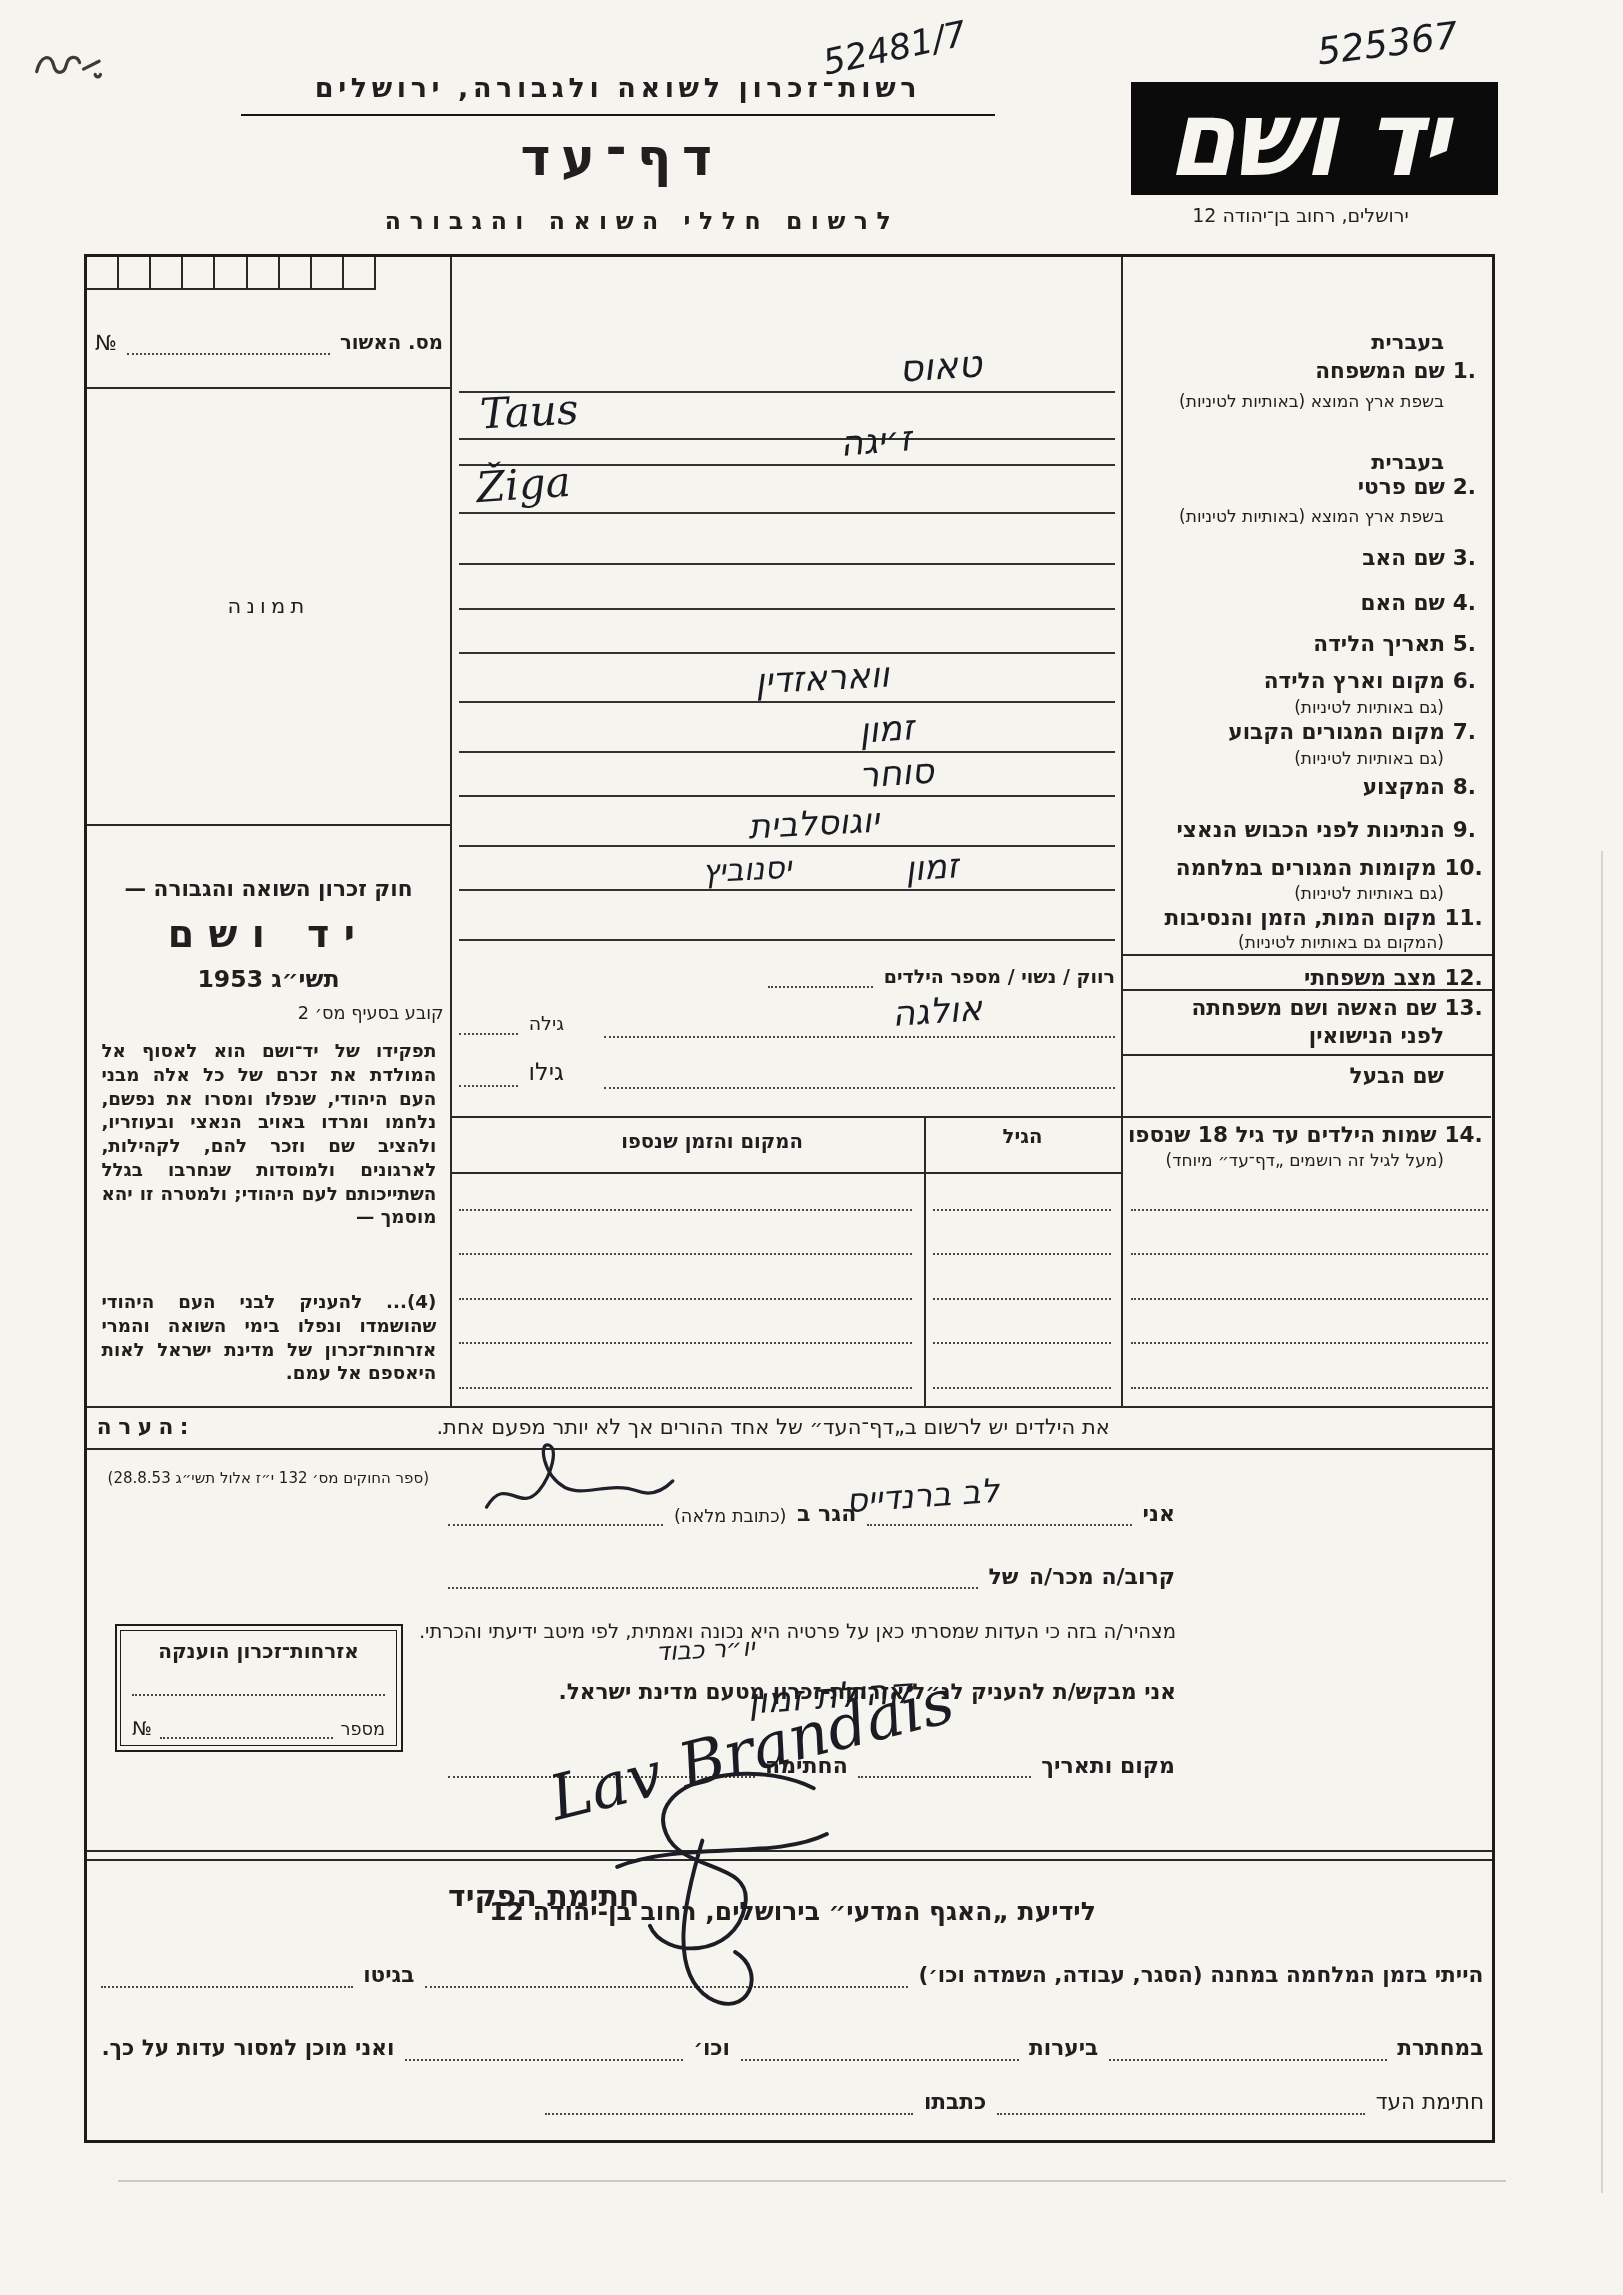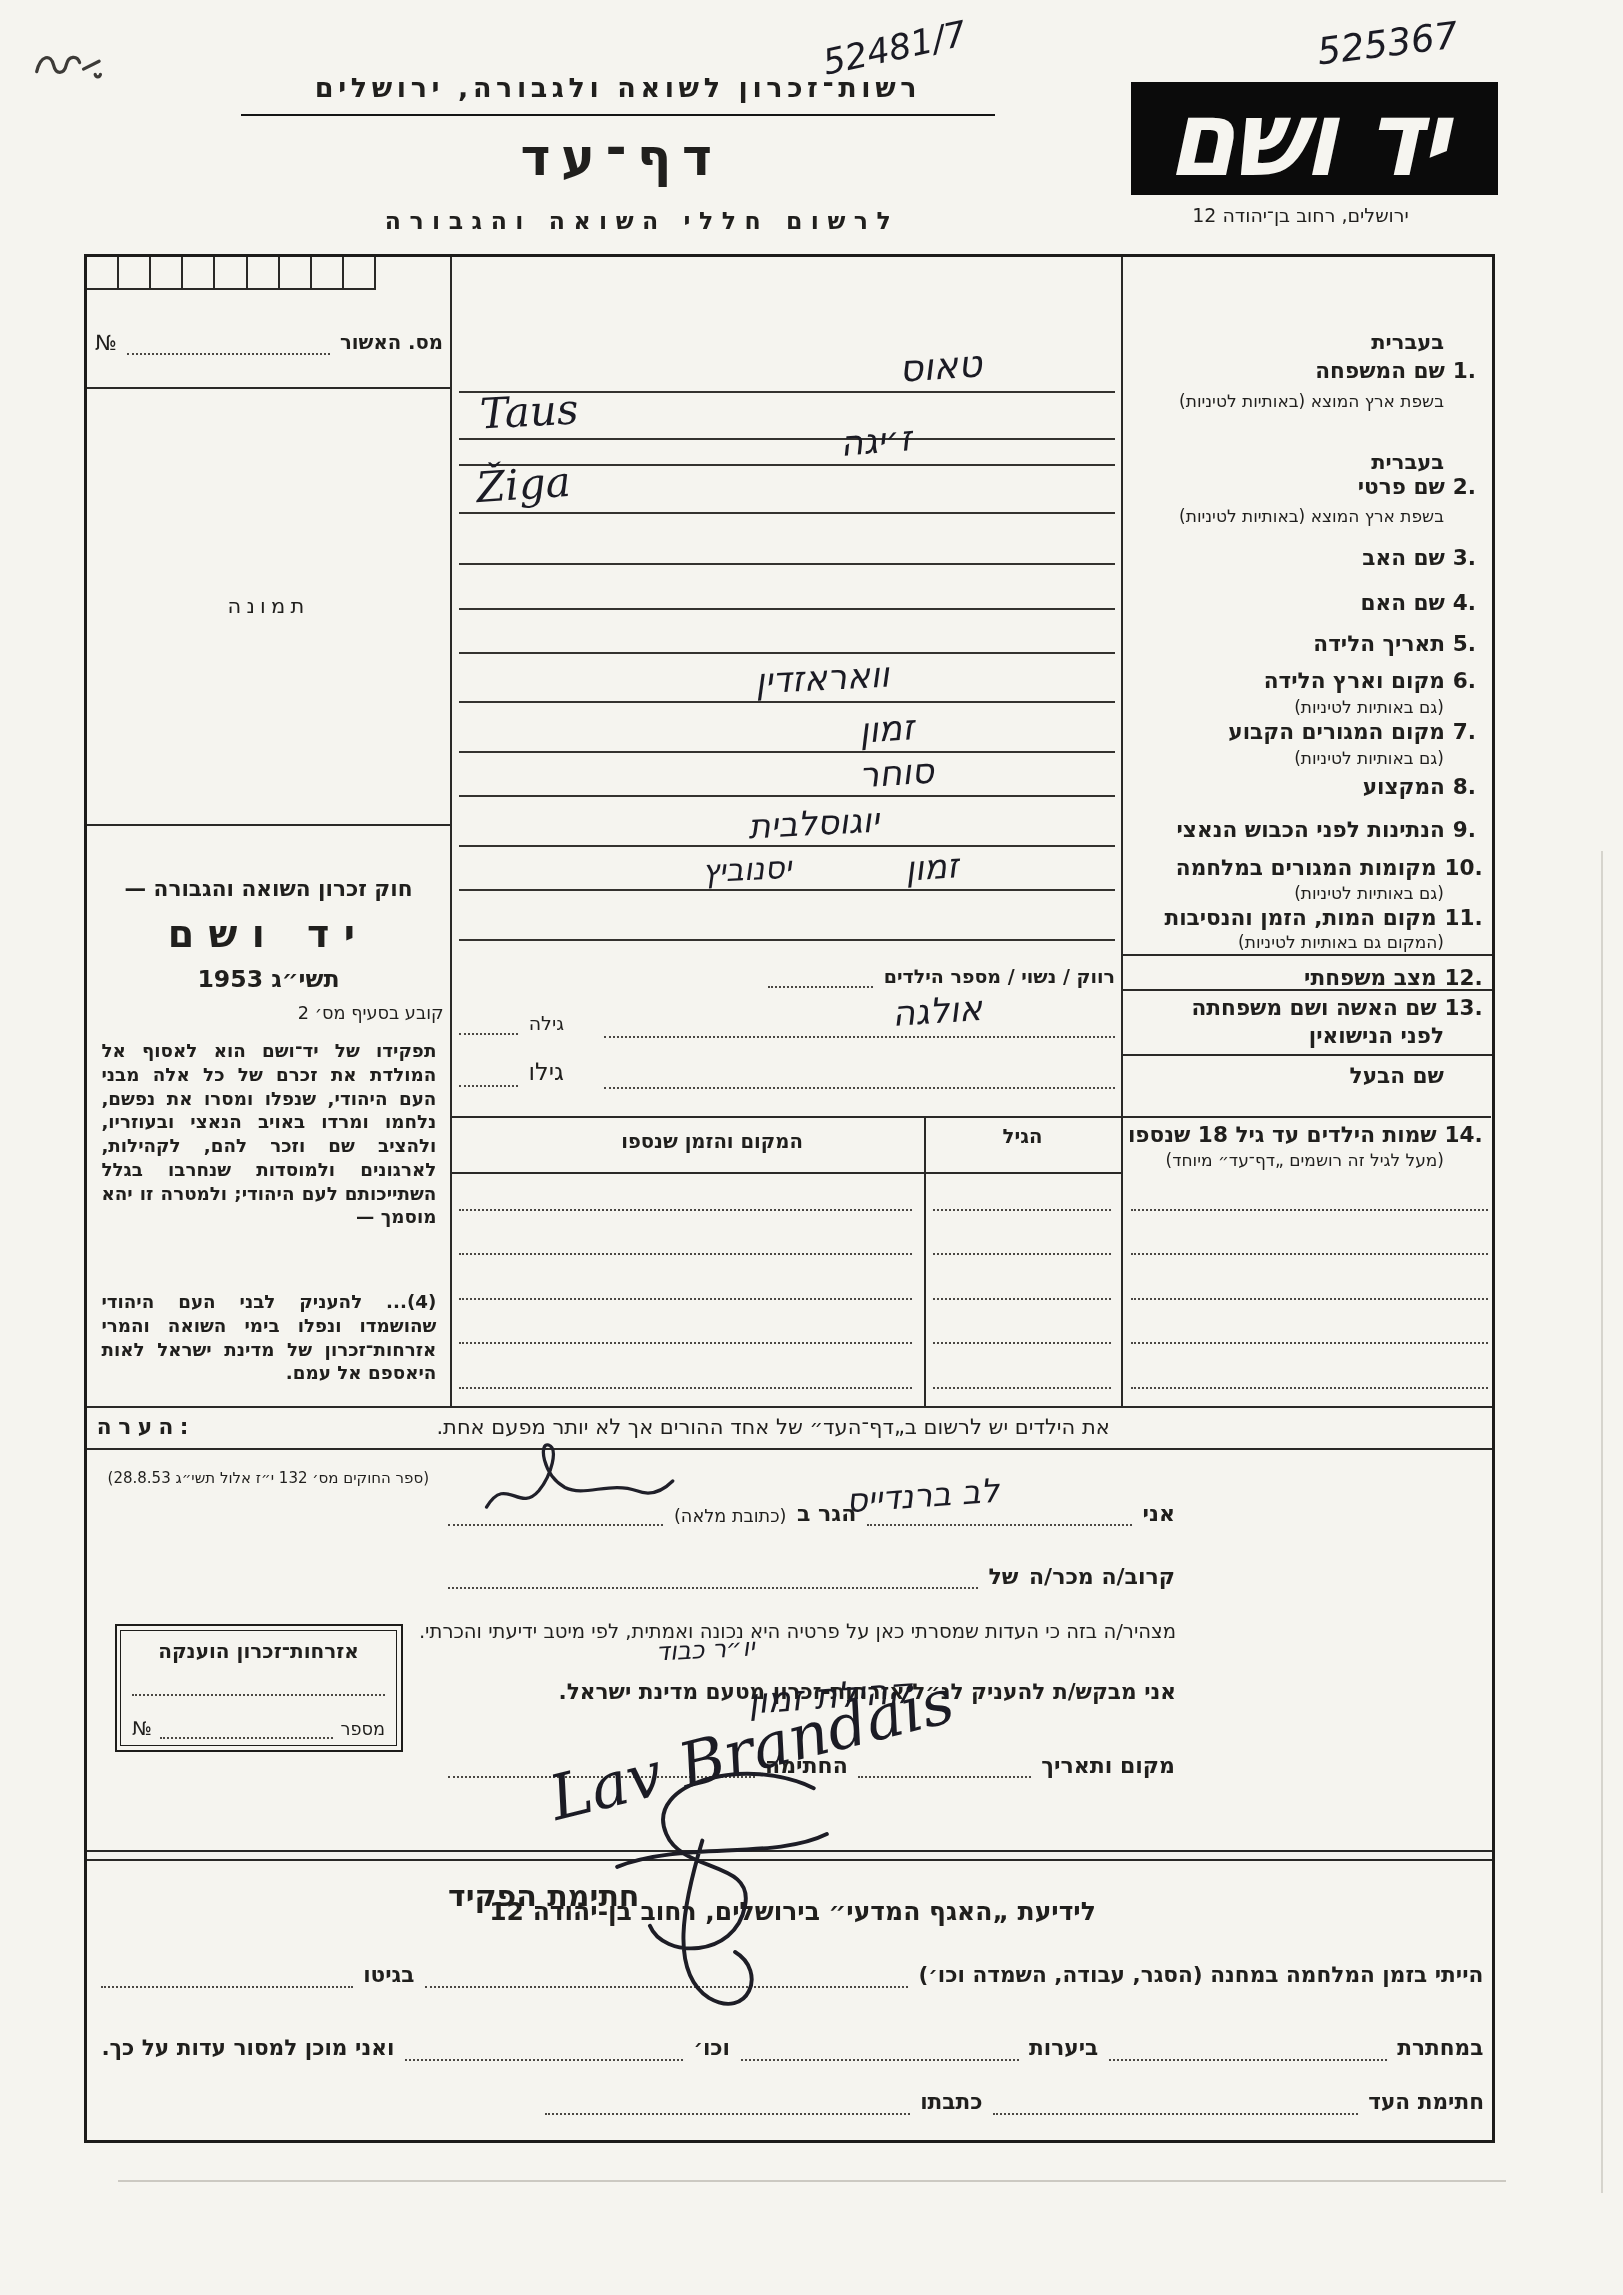--- a/index.html
+++ b/index.html
@@ -324,21 +324,21 @@
     <span style="font-weight:600;">במחתרת</span>
     <span class="dots"></span>
     <span style="font-weight:600;">ביערות</span>
     <span class="dots"></span>
     <span style="font-weight:600;">וכו׳</span>
     <span class="dots"></span>
     <span style="font-weight:600;">ואני מוכן למסור עדות על כך.</span>
   </div>
 
   <div class="row" style="left:458px; top:1829px; width:939px; font-size:21.6px;">
-    <span style="font-weight:700;">חתימת העד</span>
+    <span style="font-weight:400;">חתימת העד</span>
     <span class="dots"></span>
     <span style="font-weight:600;">כתבתו</span>
     <span class="dots"></span>
   </div>
 
 </div>
 
 <div class="abs" style="left:1601px; top:851px; width:2px; height:1342px; background:#c9c6bf; opacity:0.7;"></div>
 <div class="abs" style="left:118px; top:2180px; width:1388px; height:2px; background:#ccc9c2;"></div>
 

